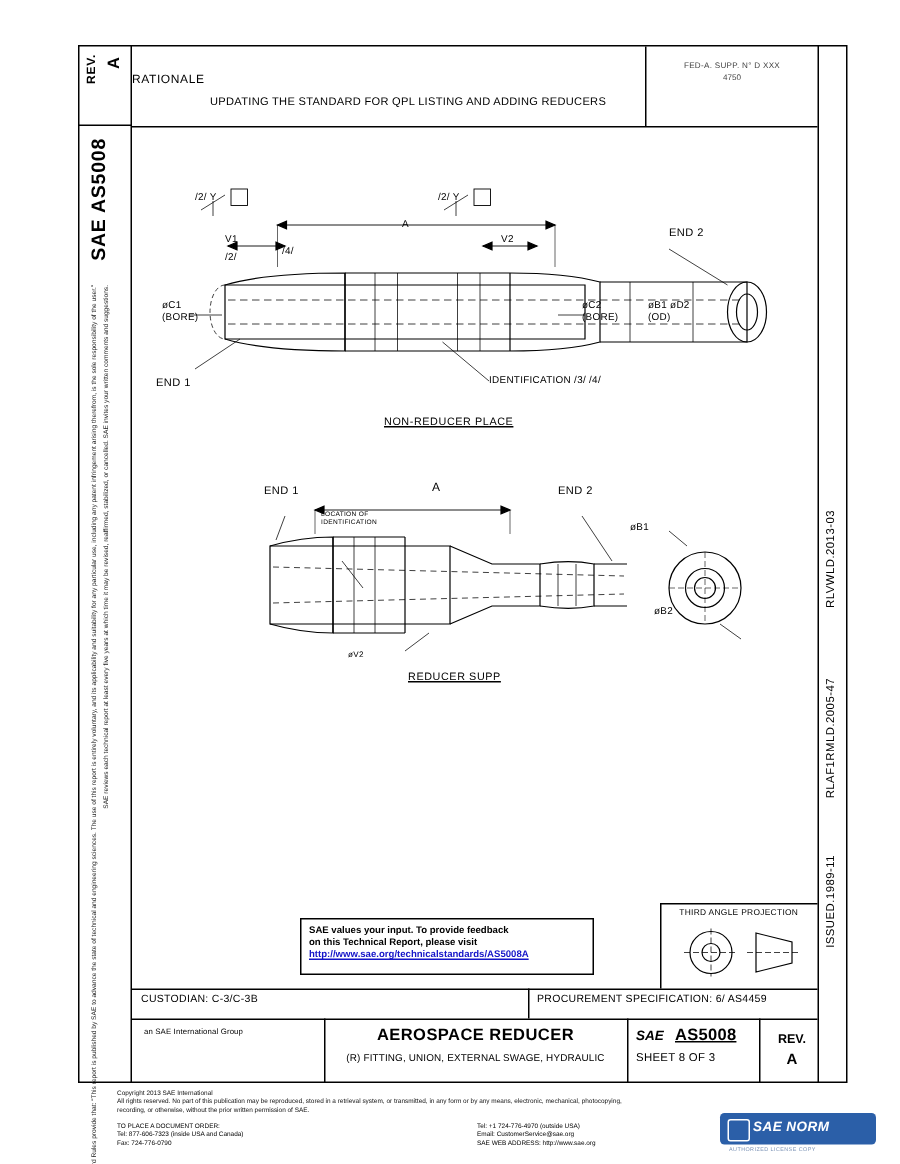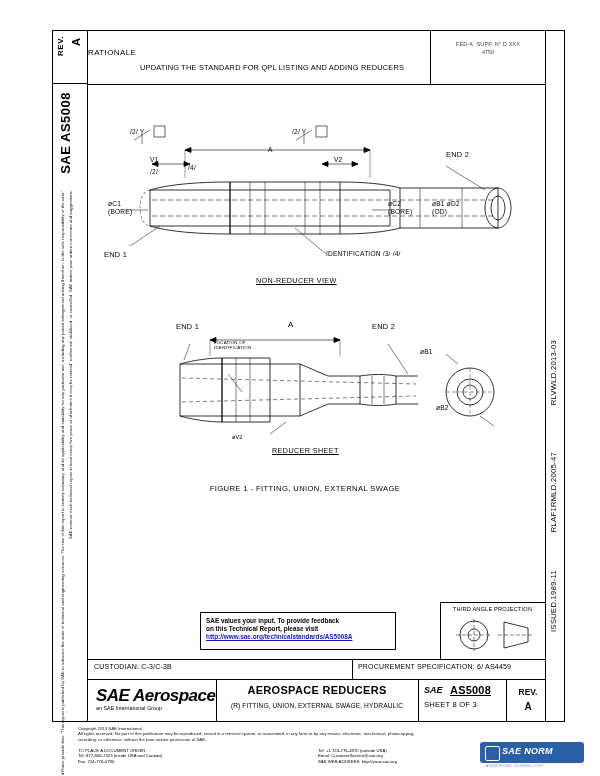--- a/index.html
+++ b/index.html
@@ -483,21 +483,21 @@
   <div class="dim-label" style="left:108px; top:200px; white-space:pre-line; line-height:8px">øC1
 (BORE)</div>
   <div class="dim-label" style="left:388px; top:200px; white-space:pre-line; line-height:8px">øC2
 (BORE)</div>
   <div class="dim-label" style="left:432px; top:200px; white-space:pre-line; line-height:8px">øB1 øD2
 (OD)</div>
   <div class="end-label" style="left:104px; top:250px">END 1</div>
   <div class="end-label" style="left:446px; top:150px">END 2</div>
   <div class="dim-label" style="left:326px; top:250px">IDENTIFICATION /3/ /4/</div>
 
-  <div class="view-label" style="left:256px; top:276px">NON-REDUCER VIEW</div>
+  <div class="view-label" style="left:256px; top:276px">NON-REDUCER PLACE</div>
 
   <svg width="400" height="130" viewBox="0 0 400 130" style="position:absolute;left:150px;top:330px">
     <g stroke="#000" fill="none" stroke-width="0.8">
 
       <path d="M30,34 L30,86 L150,86 L150,34 Z"></path>
       <path d="M30,34 C44,30 60,28 72,28 L72,92 C60,92 44,90 30,86"></path>
       <line x1="72" y1="28" x2="120" y2="28"></line>
       <line x1="72" y1="92" x2="120" y2="92"></line>
       <line x1="120" y1="28" x2="120" y2="92"></line>
       <line x1="72" y1="28" x2="72" y2="92"></line>
@@ -541,23 +541,22 @@
   </svg>
 
   <div class="end-label" style="left:176px; top:322px">END 1</div>
   <div class="dim-label" style="left:288px; top:320px; font-size:8px">A</div>
   <div class="end-label" style="left:372px; top:322px">END 2</div>
   <div class="dim-label" style="left:420px; top:348px">øB1</div>
   <div class="dim-label" style="left:436px; top:404px">øB2</div>
   <div class="dim-label" style="left:214px; top:340px; font-size:4.4px; line-height:5.4px; width:44px">LOCATION OF IDENTIFICATION</div>
   <div class="dim-label" style="left:232px; top:434px; font-size:5.4px">øV2</div>
 
-  <div class="view-label" style="left:272px; top:446px">REDUCER SHEET</div>
-
-  <div class="figure-caption">FIGURE 1 - FITTING, UNION, EXTERNAL SWAGE</div>
+  <div class="view-label" style="left:272px; top:446px">REDUCER SUPP</div>
+
 
   <div class="feedback-box">
     <div class="l1">SAE values your input. To provide feedback</div>
     <div class="l2">on this Technical Report, please visit</div>
     <a class="link" href="#">http://www.sae.org/technicalstandards/AS5008A</a>
   </div>
 
   <div class="proj-box"></div>
   <div class="proj-title">THIRD ANGLE PROJECTION</div>
   <svg width="92" height="38" viewBox="0 0 92 38" style="position:absolute;left:448px;top:616px">
@@ -575,25 +574,24 @@
   <div class="tb-div" style="left:352px; top:659px; height:20px"></div>
   <div class="custodian-text">CUSTODIAN: C-3/C-3B</div>
   <div class="procurement-text">PROCUREMENT SPECIFICATION: 6/ AS4459</div>
 
   <div class="title-block"></div>
   <div class="tb-div" style="left:216px"></div>
   <div class="tb-div" style="left:418px"></div>
   <div class="tb-div" style="left:506px"></div>
 
   <div class="tb-logo">
-    <span>SAE Aerospace</span>
     <span class="sub">an SAE International Group</span>
   </div>
 
-  <div class="tb-std-title">AEROSPACE REDUCERS</div>
+  <div class="tb-std-title">AEROSPACE REDUCER</div>
   <div class="tb-std-sub">(R) FITTING, UNION, EXTERNAL SWAGE, HYDRAULIC</div>
   <div class="tb-sae-mark">SAE</div>
   <div class="tb-docnum">AS5008</div>
   <div class="tb-sheet">SHEET 8 OF 3</div>
   <div class="tb-rev-label">REV.</div>
   <div class="tb-rev-val">A</div>
 
   <div class="footer">
     <div>Copyright 2013 SAE International</div>
     <div>All rights reserved. No part of this publication may be reproduced, stored in a retrieval system, or transmitted, in any form or by any means, electronic, mechanical, photocopying,</div>

